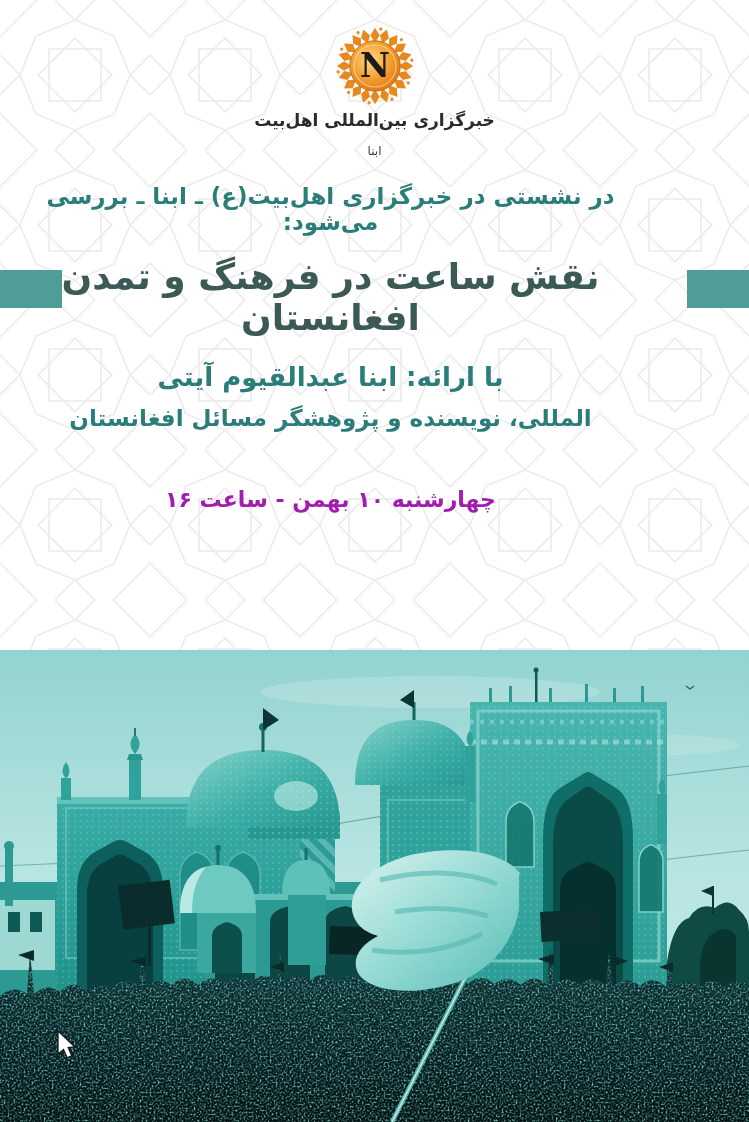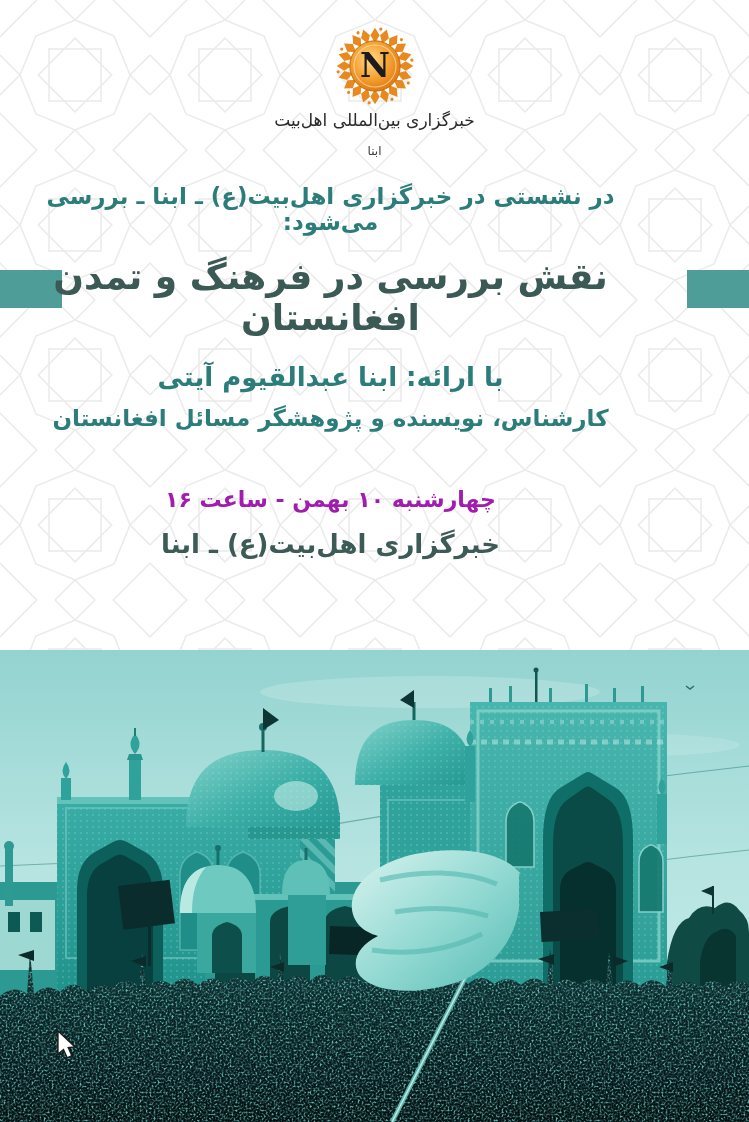--- a/index.html
+++ b/index.html
@@ -4,21 +4,21 @@
 <style>
   html,body{margin:0;padding:0;background:#ffffff;}
   .poster{
     position:relative;width:749px;height:1122px;overflow:hidden;background:#ffffff;
     font-family:"DejaVu Sans",sans-serif;
   }
   .bg-pattern{position:absolute;left:0;top:0;width:749px;height:1122px;}
   .logo-block{position:absolute;left:0;top:24px;width:749px;text-align:center;}
   .logo-emblem{display:block;margin:0 auto;width:84px;height:84px;}
   .logo-calligraphy{
-    margin-top:2px;font-size:17px;font-weight:normal;color:#2b2b2b;direction:rtl;
+    margin-top:2px;font-size:17px;font-weight:bold;color:#2b2b2b;direction:rtl;
     font-family:"DejaVu Sans",sans-serif;letter-spacing:.5px;
   }
   .logo-abna{margin-top:14px;font-size:12px;color:#3a3a3a;direction:rtl;letter-spacing:2px;}
   .txt{position:absolute;left:0;width:661px;text-align:center;direction:rtl;font-weight:bold;}
   .kicker{top:183px;font-size:23px;color:#2b7d7a;}
   .title{top:256px;font-size:36px;color:#3b5955;}
   .accent-bar{position:absolute;top:270px;width:62px;height:38px;background:#4f9d99;}
   .accent-bar.left{left:0;}
   .accent-bar.right{right:0;}
   .presenter{top:362px;font-size:26px;color:#2b7d7a;}
@@ -99,27 +99,26 @@
       <text y="12" text-anchor="middle" font-family="DejaVu Serif, serif" font-size="35" font-weight="bold" fill="#1c1c1c">N</text>
     </svg>
     <div class="logo-calligraphy">خبرگزاری بین‌المللی اهل‌بیت</div>
     <div class="logo-abna">ابنا</div>
   </div>
 
   <div class="txt kicker">در نشستی در خبرگزاری اهل‌بیت(ع) ـ ابنا ـ بررسی می‌شود:</div>
 
   <div class="accent-bar left"></div>
   <div class="accent-bar right"></div>
-  <div class="txt title">نقش بررسی در فرهنگ و تمدن افغانستان</div>
+  <div class="txt title">نقش ساعت در فرهنگ و تمدن افغانستان</div>
 
   <div class="txt presenter">با ارائه: ابنا عبدالقیوم آیتی</div>
-  <div class="txt presenter-desc">کارشناس، نویسنده و پژوهشگر مسائل افغانستان</div>
+  <div class="txt presenter-desc">المللی، نویسنده و پژوهشگر مسائل افغانستان</div>
 
   <div class="txt schedule">چهارشنبه ۱۰ بهمن - ساعت ۱۶</div>
-  <div class="txt venue">خبرگزاری اهل‌بیت(ع) ـ ابنا</div>
 
   <svg class="photo" viewBox="0 0 749 472">
     <defs>
       <linearGradient id="skyGrad" x1="0" y1="0" x2="0" y2="1">
         <stop offset="0%" stop-color="#93d3d0"></stop>
         <stop offset="45%" stop-color="#b6e4e1"></stop>
         <stop offset="100%" stop-color="#c9ecea"></stop>
       </linearGradient>
       <linearGradient id="domeGrad" x1="0" y1="0" x2="1" y2="1">
         <stop offset="0%" stop-color="#84d3cb"></stop>

